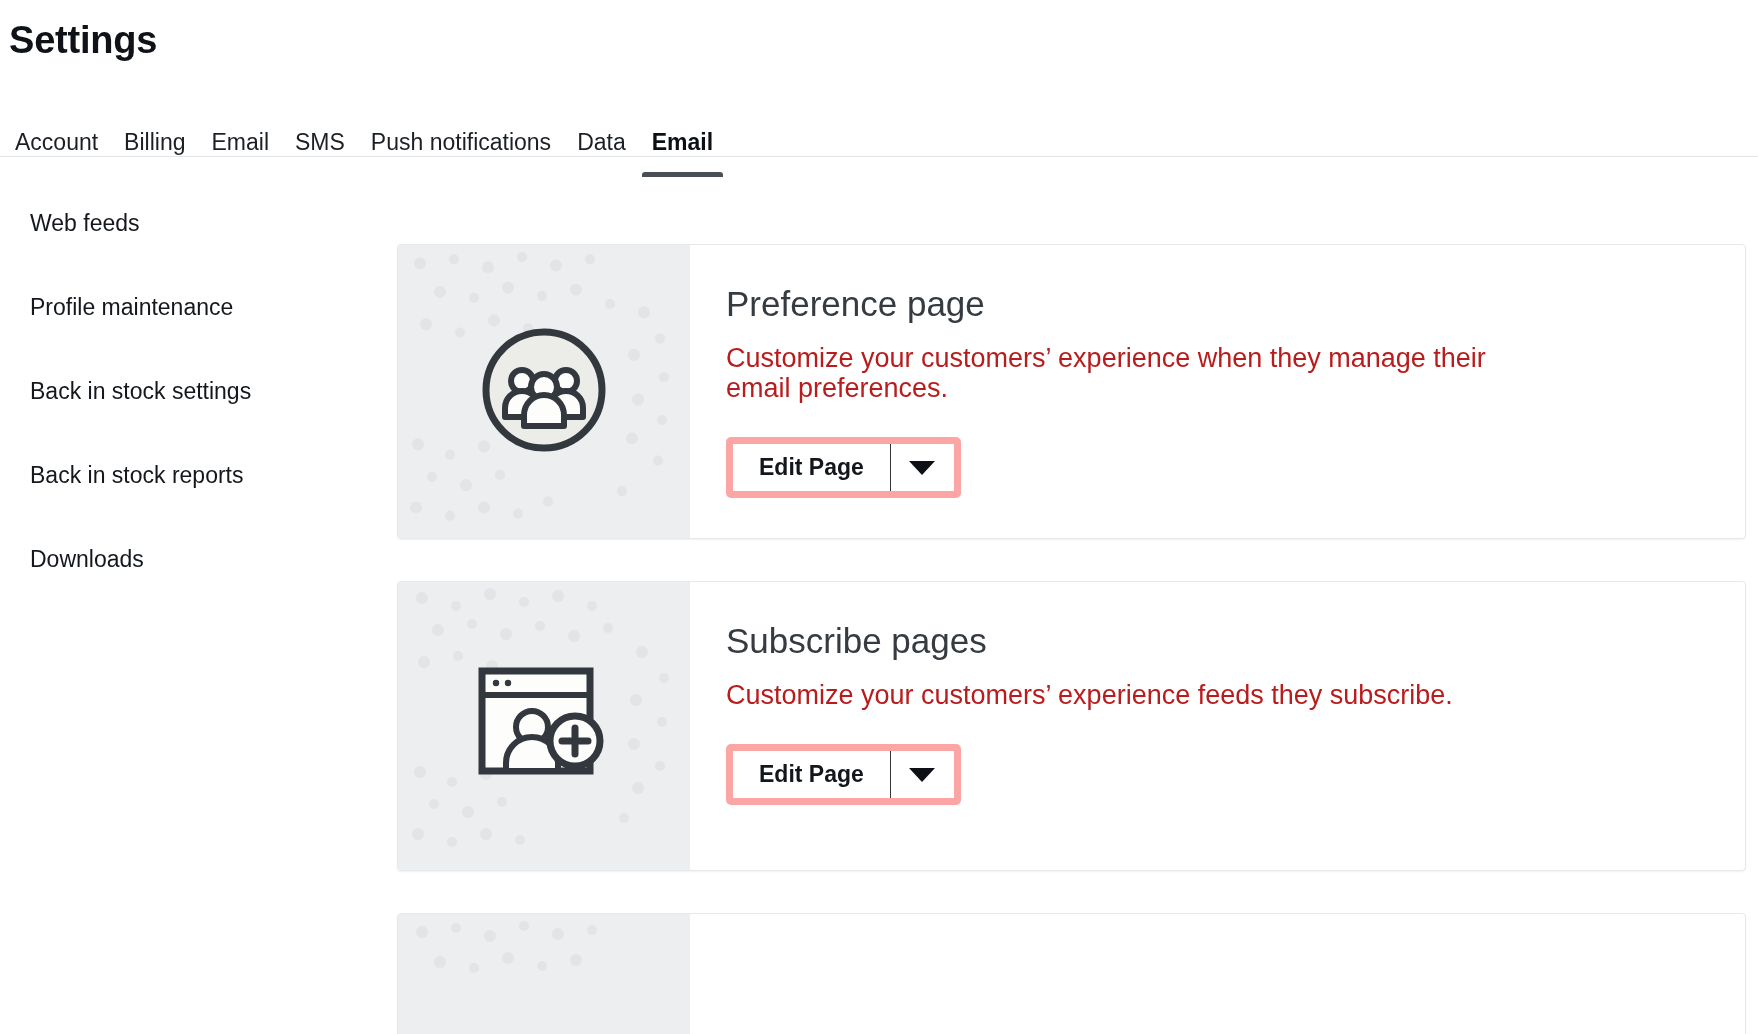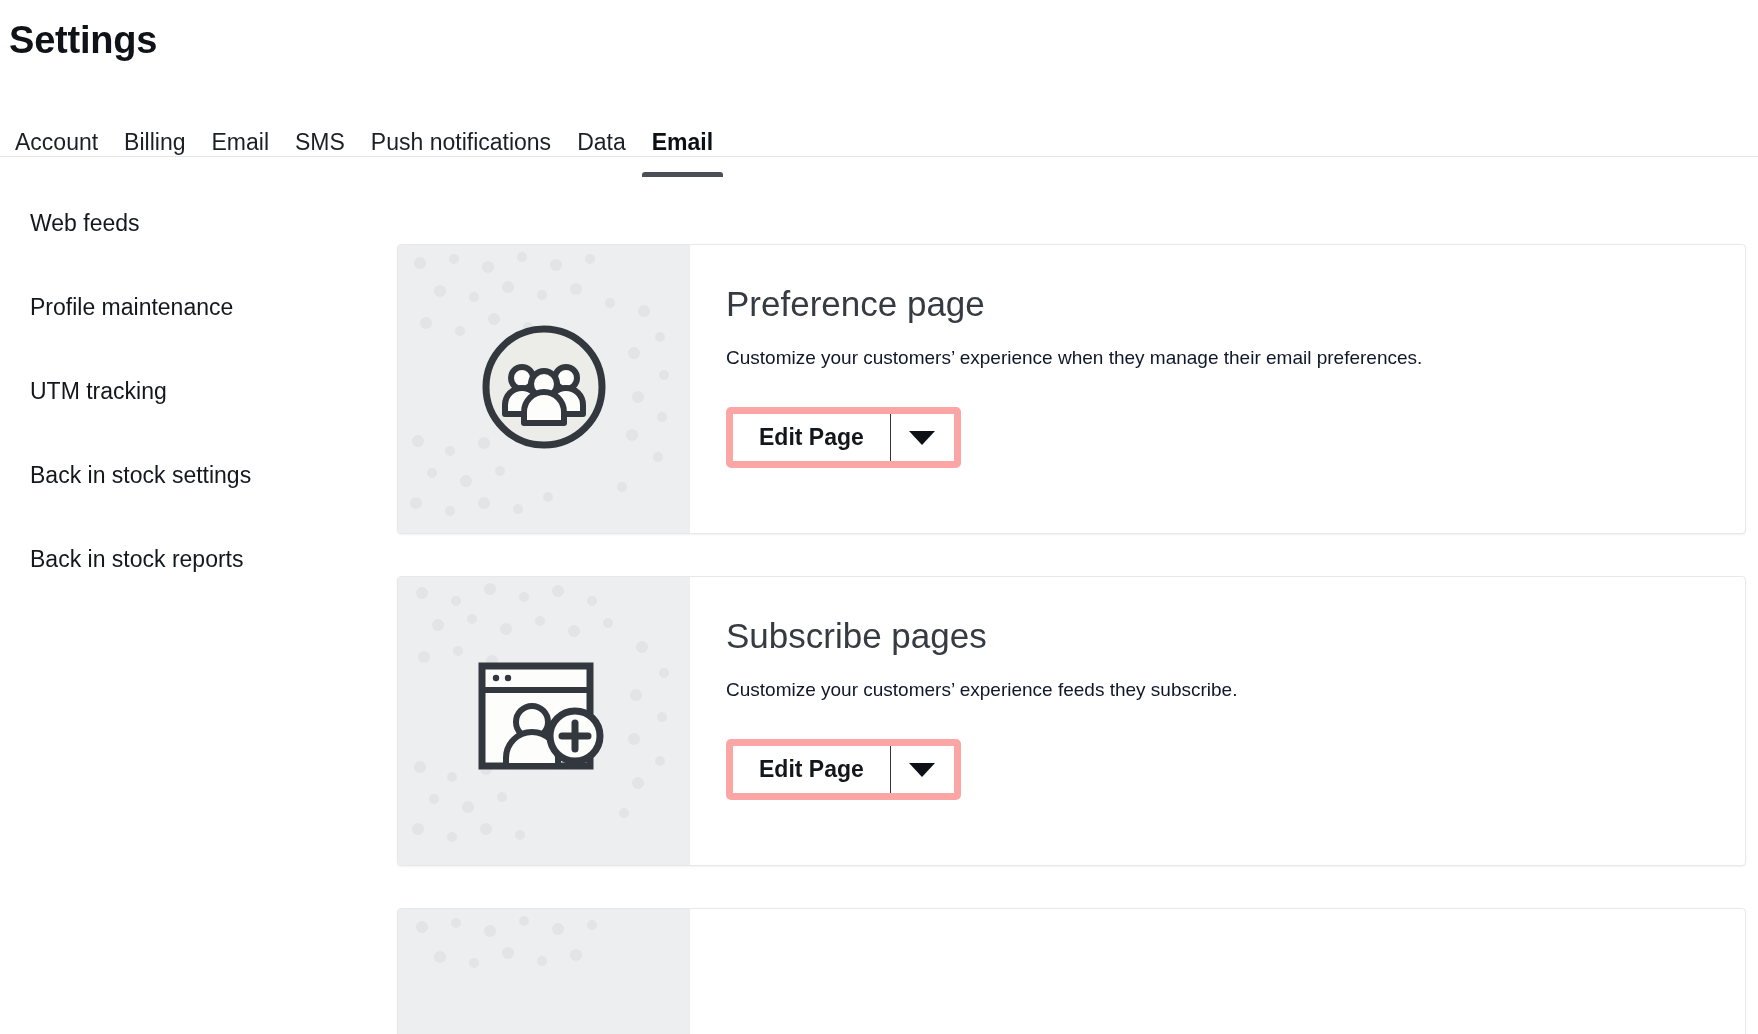--- a/index.html
+++ b/index.html
@@ -125,22 +125,22 @@
     padding: 42px 40px 40px 36px;
   }
   .card-title {
     font-size: 35px;
     color: #353b41;
     font-weight: 400;
     line-height: 34px;
     margin-bottom: 22px;
   }
   .card-desc {
-    font-size: 19px;
-    color: #0f172a;
+    font-size: 27px;
+    color: #b91c1c;
     line-height: 30px;
     max-width: 760px;
     margin-bottom: 34px;
   }
 
   .split-button {
     display: inline-flex;
     align-items: stretch;
     border: 7px solid #fca5a5;
     border-radius: 5px;
@@ -195,27 +195,27 @@
   </div>
 
   <nav class="sidebar">
     <div class="side-item">
       <span>Web feeds</span>
     </div>
     <div class="side-item">
       <span>Profile maintenance</span>
     </div>
     <div class="side-item">
-      <span>UTM tracking</span>
-    </div>
-    <div class="side-item">
       <span>Back in stock settings</span>
     </div>
     <div class="side-item">
       <span>Back in stock reports</span>
+    </div>
+    <div class="side-item">
+      <span>Downloads</span>
     </div>
   </nav>
 
   <main class="content">
 
     <section class="card">
       <div class="card-media">
         <div class="speckles">
           <svg viewBox="0 0 292 288" preserveAspectRatio="none" aria-hidden="true">
             <g fill="#e2e4e6">

